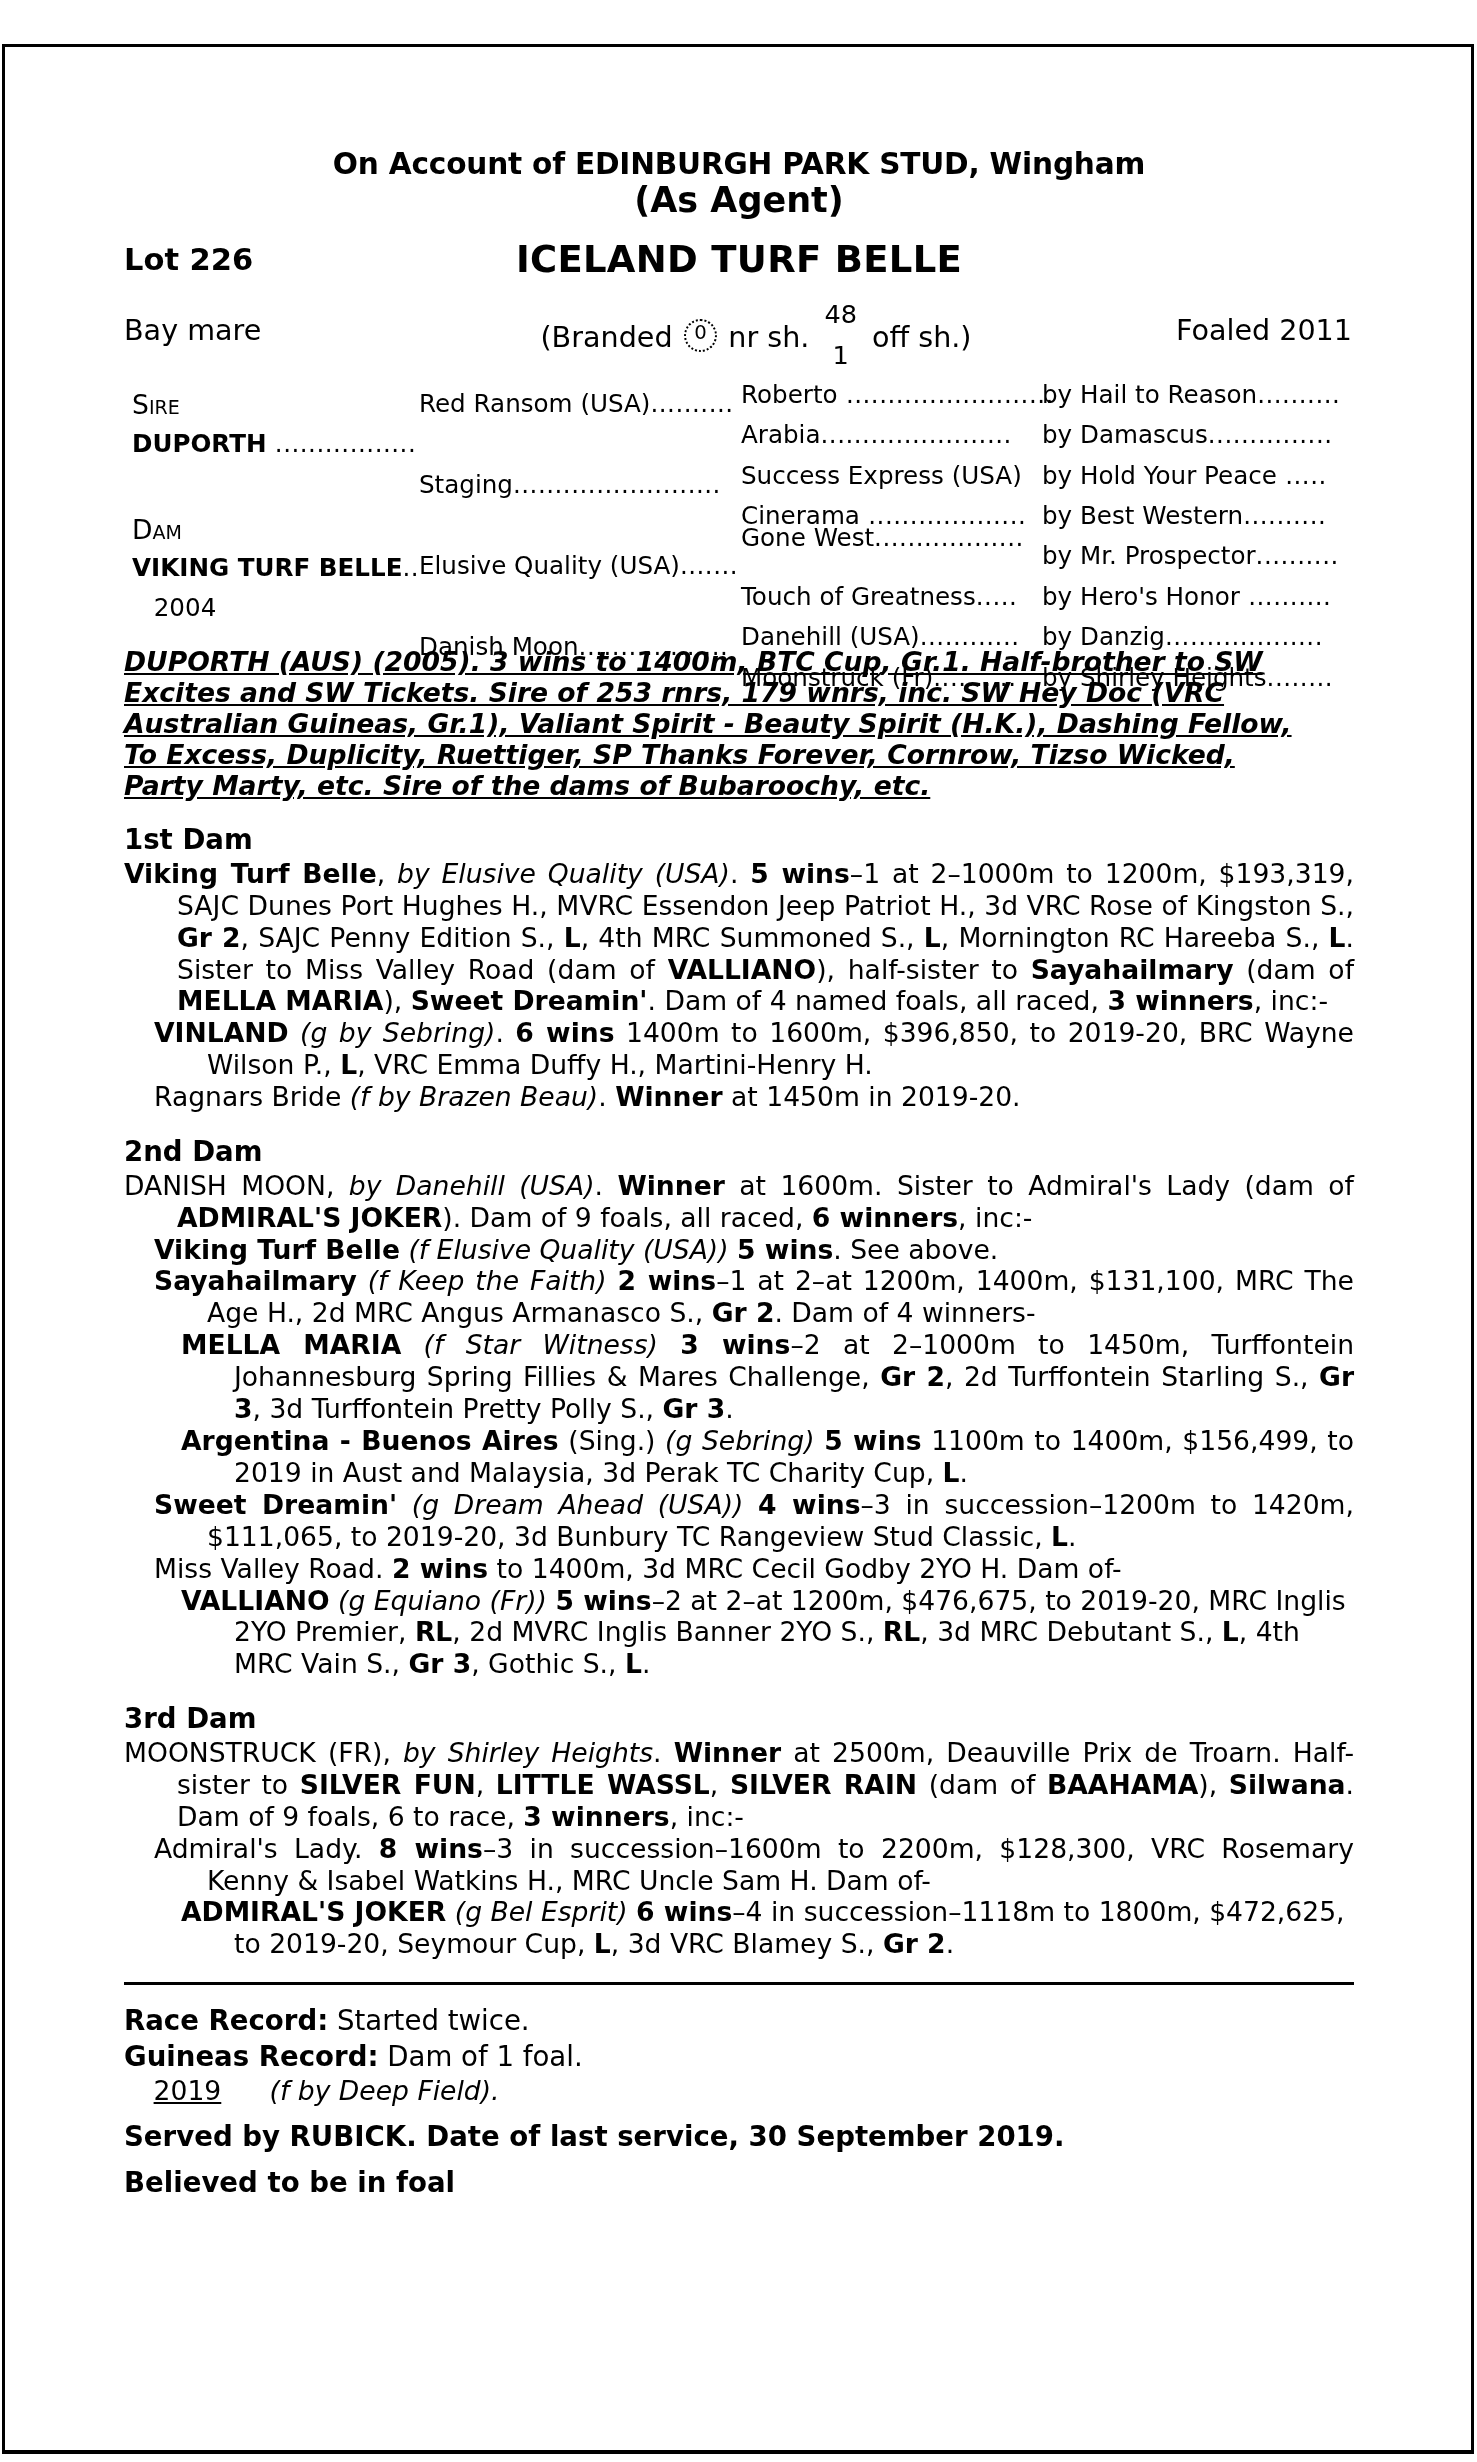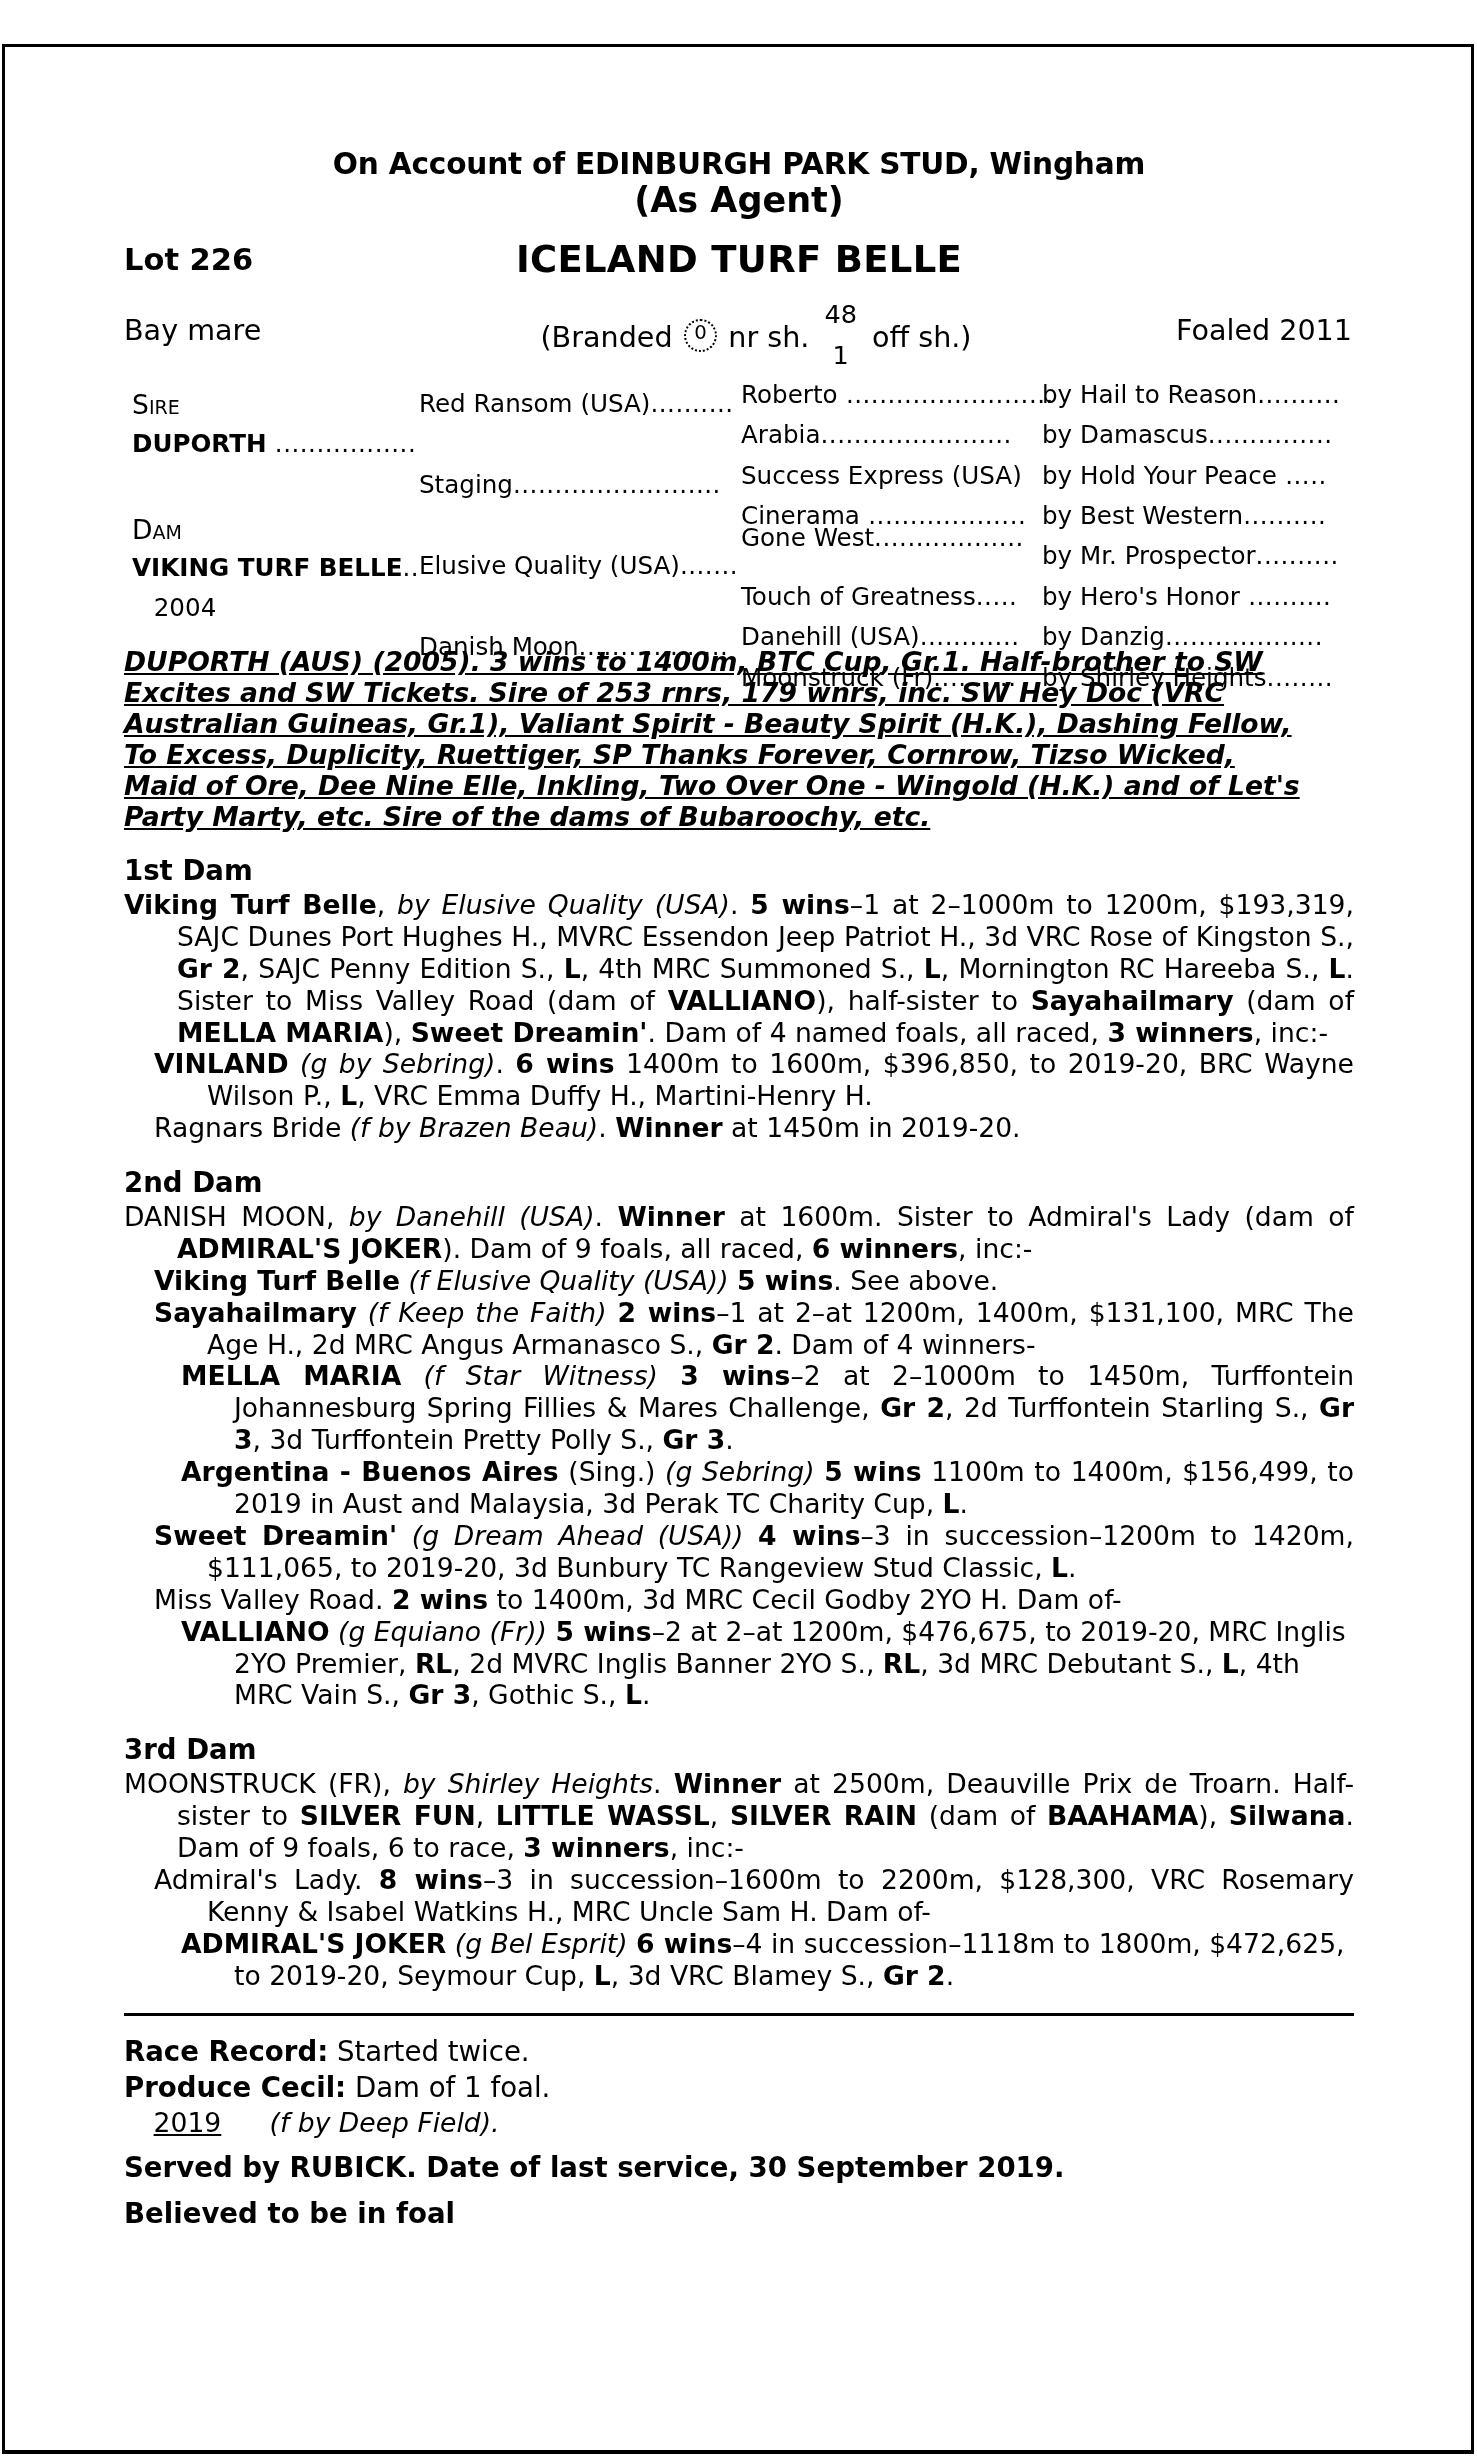--- a/index.html
+++ b/index.html
@@ -271,21 +271,20 @@
       <div class="cell ped-col4" style="top: 214px;">by Hero's Honor<span class="dots"> ..........</span></div>
       <div class="cell ped-col4" style="top: 254px;">by Danzig<span class="dots">...................</span></div>
       <div class="cell ped-col4" style="top: 295px;">by Shirley Heights<span class="dots">........</span></div>
     </div>
 
   <div class="sire-blurb" id="sire-blurb">
       <span>DUPORTH (AUS) (2005). 3 wins to 1400m, BTC Cup, Gr.1. Half-brother to SW</span>
       <span>Excites and SW Tickets. Sire of 253 rnrs, 179 wnrs, inc. SW Hey Doc (VRC</span>
       <span>Australian Guineas, Gr.1), Valiant Spirit - Beauty Spirit (H.K.), Dashing Fellow,</span>
       <span>To Excess, Duplicity, Ruettiger, SP Thanks Forever, Cornrow, Tizso Wicked,</span>
-      <span>Maid of Ore, Dee Nine Elle, Inkling, Two Over One - Wingold (H.K.) and of Let's</span>
       <span>Party Marty, etc. Sire of the dams of Bubaroochy, etc.</span>
     </div>
 
   <div id="dam-sections">
       <div class="dam-head">1st Dam</div>
       <div class="blk">
         <p><b>Viking Turf Belle</b>, <i>by Elusive Quality (USA)</i>. <b>5 wins</b>–1 at 2–1000m to 1200m, $193,319, SAJC Dunes Port Hughes H., MVRC Essendon Jeep Patriot H., 3d VRC Rose of Kingston S., <b>Gr 2</b>, SAJC Penny Edition S., <b>L</b>, 4th MRC Summoned S., <b>L</b>, Mornington RC Hareeba S., <b>L</b>. Sister to Miss Valley Road (dam of <b>VALLIANO</b>), half-sister to <b>Sayahailmary</b> (dam of <b>MELLA MARIA</b>), <b>Sweet Dreamin'</b>. Dam of 4 named foals, all raced, <b>3 winners</b>, inc:-</p>
         <p class="ind1"><b>VINLAND</b> <i>(g by Sebring)</i>. <b>6 wins</b> 1400m to 1600m, $396,850, to 2019-20, BRC Wayne Wilson P., <b>L</b>, VRC Emma Duffy H., Martini-Henry H.</p>
         <p class="ind1">Ragnars Bride <i>(f by Brazen Beau)</i>. <b>Winner</b> at 1450m in 2019-20.</p>
       </div>
@@ -309,21 +308,21 @@
     </div>
 
   <div class="rule"></div>
 
   <div class="foot">
     <div>
       <span class="lbl">Race Record:</span>
       <span>Started twice.</span>
     </div>
     <div>
-      <span class="lbl">Produce Cecil:</span>
+      <span class="lbl">Guineas Record:</span>
       <span>Dam of 1 foal.</span>
     </div>
     <div id="produce-rows">
         <div class="produce-row"><span class="yr">2019</span><i>(f by Deep Field).</i></div>
       </div>
     <div class="strong spaced">Served by RUBICK. Date of last service, 30 September 2019.</div>
     <div class="strong spaced">Believed to be in foal</div>
   </div>
 
 </div>

